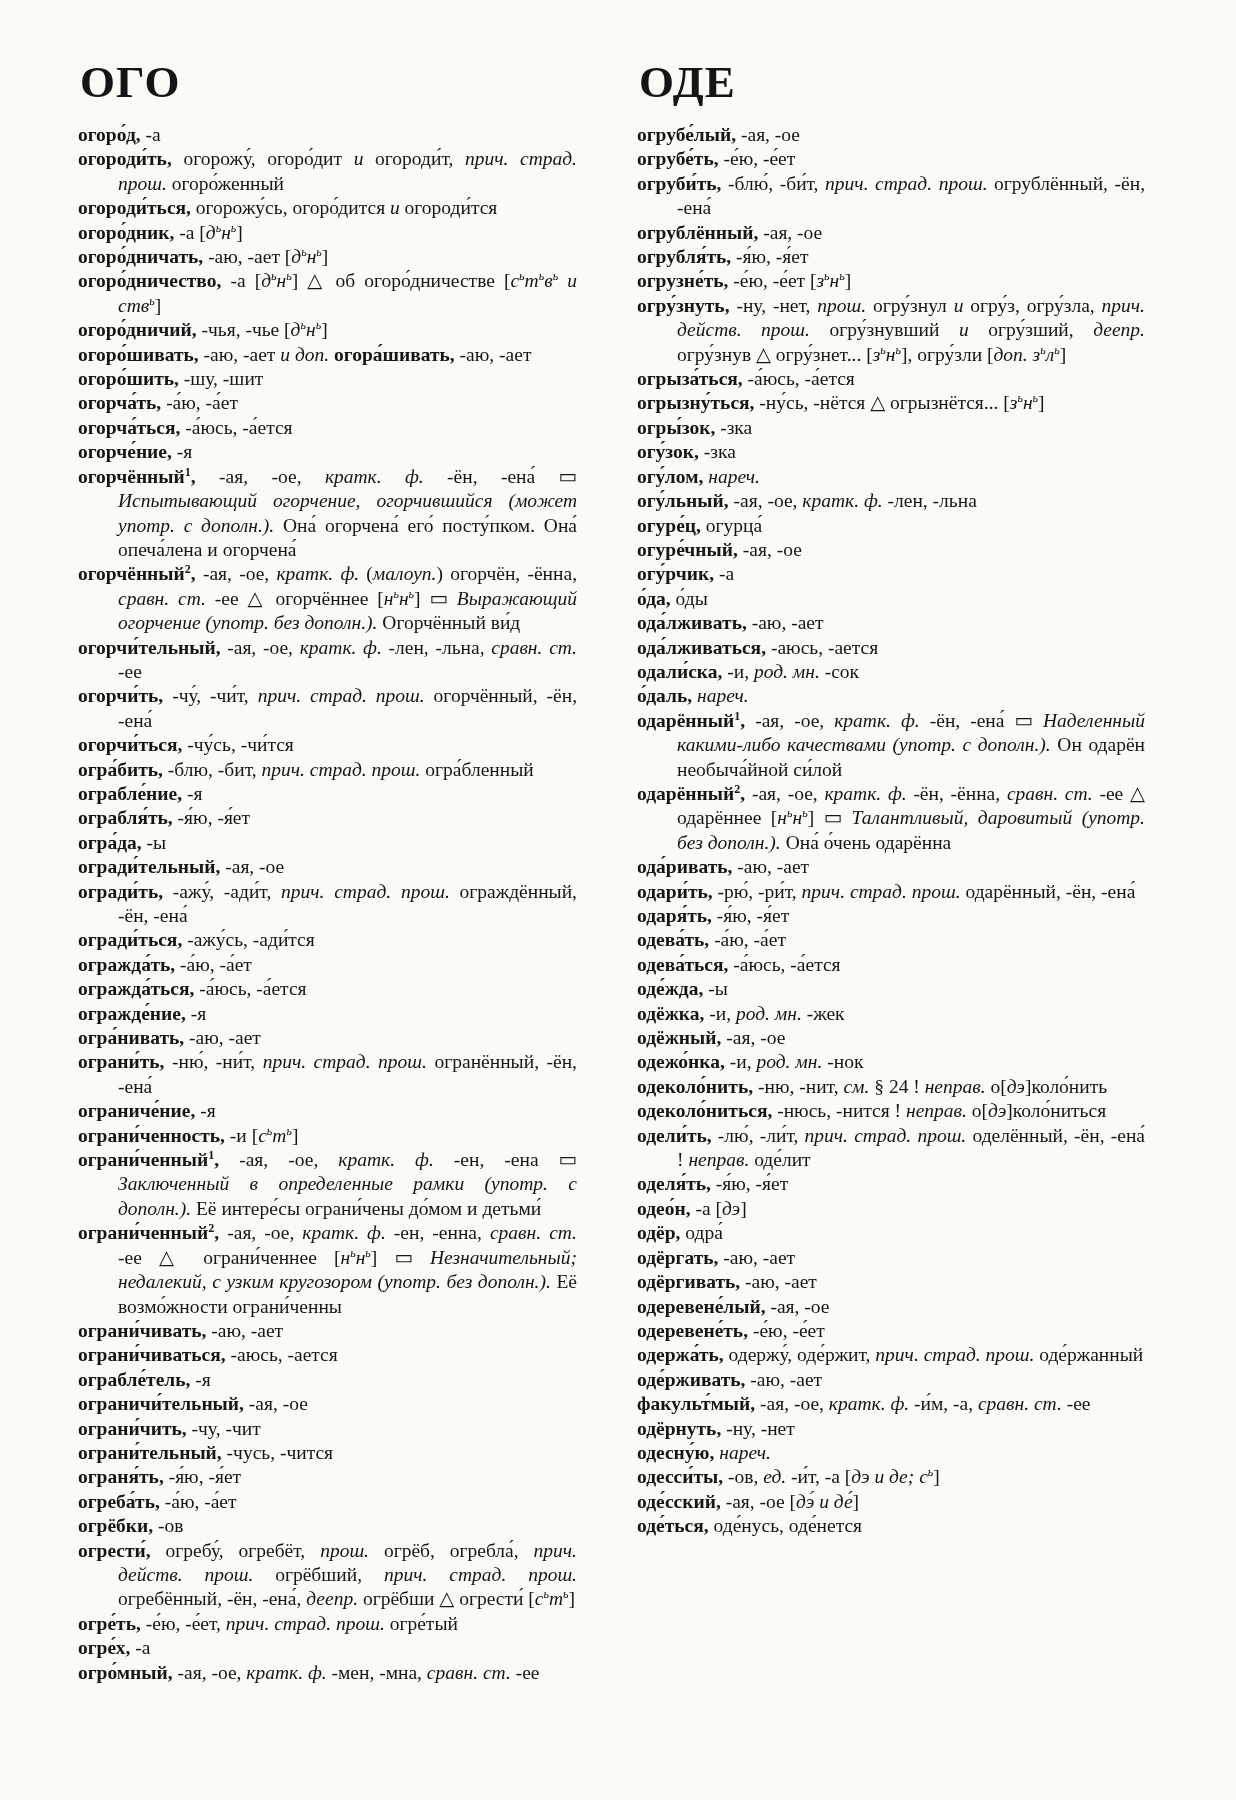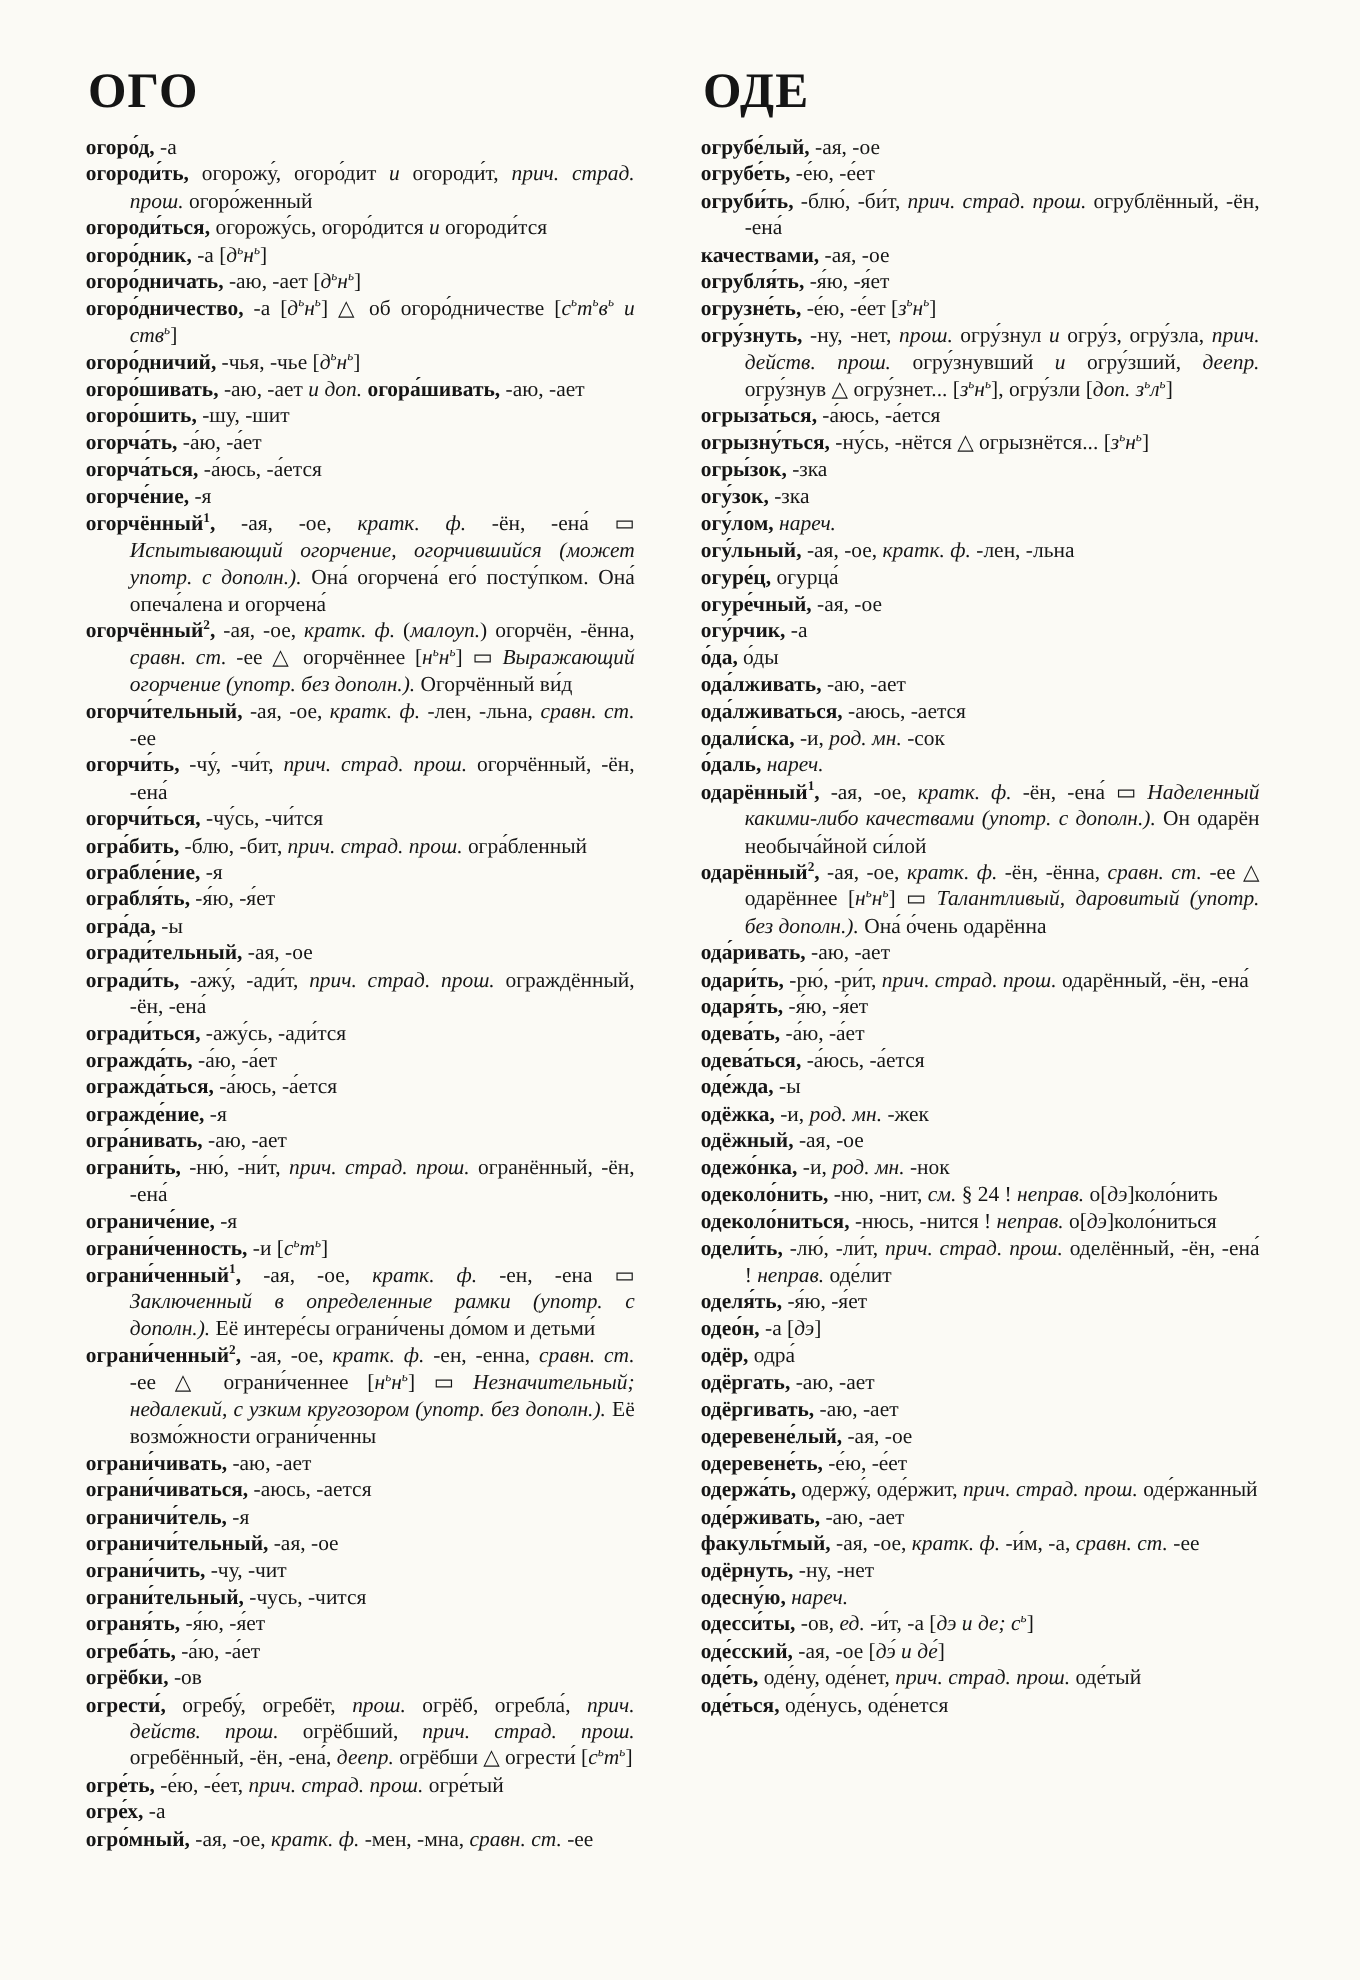--- a/index.html
+++ b/index.html
@@ -67,40 +67,40 @@
           <p class="entry"><span class="b">огражда́ться,</span> -а́юсь, -а́ется</p>
           <p class="entry"><span class="b">огражде́ние,</span> -я</p>
           <p class="entry"><span class="b">огра́нивать,</span> -аю, -ает</p>
           <p class="entry"><span class="b">ограни́ть,</span> -ню́, -ни́т, <span class="i">прич. страд. прош.</span> огранённый, -ён, -ена́</p>
           <p class="entry"><span class="b">ограниче́ние,</span> -я</p>
           <p class="entry"><span class="b">ограни́ченность,</span> -и [<span class="i">с</span><span class="i sup">ь</span><span class="i">т</span><span class="i sup">ь</span>]</p>
           <p class="entry"><span class="b">ограни́ченный</span><span class="b sup">1</span><span class="b">,</span> -ая, -ое, <span class="i">кратк. ф.</span> -ен, -ена ▭ <span class="i">Заключенный в определенные рамки (употр. с дополн.).</span> Её интере́сы ограни́чены до́мом и детьми́</p>
           <p class="entry"><span class="b">ограни́ченный</span><span class="b sup">2</span><span class="b">,</span> -ая, -ое, <span class="i">кратк. ф.</span> -ен, -енна, <span class="i">сравн. ст.</span> -ее △ ограни́ченнее [<span class="i">н</span><span class="i sup">ь</span><span class="i">н</span><span class="i sup">ь</span>] ▭ <span class="i">Незначительный; недалекий, с узким кругозором (употр. без дополн.).</span> Её возмо́жности ограни́ченны</p>
           <p class="entry"><span class="b">ограни́чивать,</span> -аю, -ает</p>
           <p class="entry"><span class="b">ограни́чиваться,</span> -аюсь, -ается</p>
-          <p class="entry"><span class="b">ограничи́тель,</span> -я</p>
+          <p class="entry"><span class="b">ограбле́тель,</span> -я</p>
           <p class="entry"><span class="b">ограничи́тельный,</span> -ая, -ое</p>
           <p class="entry"><span class="b">ограни́чить,</span> -чу, -чит</p>
           <p class="entry"><span class="b">ограни́тельный,</span> -чусь, -чится</p>
           <p class="entry"><span class="b">ограня́ть,</span> -я́ю, -я́ет</p>
           <p class="entry"><span class="b">огреба́ть,</span> -а́ю, -а́ет</p>
           <p class="entry"><span class="b">огрёбки,</span> -ов</p>
           <p class="entry"><span class="b">огрести́,</span> огребу́, огребёт, <span class="i">прош.</span> огрёб, огребла́, <span class="i">прич. действ. прош.</span> огрёбший, <span class="i">прич. страд. прош.</span> огребённый, -ён, -ена́, <span class="i">деепр.</span> огрёбши △ огрести́ [<span class="i">с</span><span class="i sup">ь</span><span class="i">т</span><span class="i sup">ь</span>]</p>
           <p class="entry"><span class="b">огре́ть,</span> -е́ю, -е́ет, <span class="i">прич. страд. прош.</span> огре́тый</p>
           <p class="entry"><span class="b">огре́х,</span> -а</p>
           <p class="entry"><span class="b">огро́мный,</span> -ая, -ое, <span class="i">кратк. ф.</span> -мен, -мна, <span class="i">сравн. ст.</span> -ее</p>
         </div>
     </div>
     <div class="col-right">
       <h1 class="colhead">ОДЕ</h1>
       <div class="entries">
           <p class="entry"><span class="b">огрубе́лый,</span> -ая, -ое</p>
           <p class="entry"><span class="b">огрубе́ть,</span> -е́ю, -е́ет</p>
           <p class="entry"><span class="b">огруби́ть,</span> -блю́, -би́т, <span class="i">прич. страд. прош.</span> огрублённый, -ён, -ена́</p>
-          <p class="entry"><span class="b">качествами,</span> -ая, -ое</p>
+          <p class="entry"><span class="b">огрублённый,</span> -ая, -ое</p>
           <p class="entry"><span class="b">огрубля́ть,</span> -я́ю, -я́ет</p>
           <p class="entry"><span class="b">огрузне́ть,</span> -е́ю, -е́ет [<span class="i">з</span><span class="i sup">ь</span><span class="i">н</span><span class="i sup">ь</span>]</p>
           <p class="entry"><span class="b">огру́знуть,</span> -ну, -нет, <span class="i">прош.</span> огру́знул <span class="i">и</span> огру́з, огру́зла, <span class="i">прич. действ. прош.</span> огру́знувший <span class="i">и</span> огру́зший, <span class="i">деепр.</span> огру́знув △ огру́знет... [<span class="i">з</span><span class="i sup">ь</span><span class="i">н</span><span class="i sup">ь</span>], огру́зли [<span class="i">доп. з</span><span class="i sup">ь</span><span class="i">л</span><span class="i sup">ь</span>]</p>
           <p class="entry"><span class="b">огрыза́ться,</span> -а́юсь, -а́ется</p>
           <p class="entry"><span class="b">огрызну́ться,</span> -ну́сь, -нётся △ огрызнётся... [<span class="i">з</span><span class="i sup">ь</span><span class="i">н</span><span class="i sup">ь</span>]</p>
           <p class="entry"><span class="b">огры́зок,</span> -зка</p>
           <p class="entry"><span class="b">огу́зок,</span> -зка</p>
           <p class="entry"><span class="b">огу́лом,</span> <span class="i">нареч.</span></p>
           <p class="entry"><span class="b">огу́льный,</span> -ая, -ое, <span class="i">кратк. ф.</span> -лен, -льна</p>
           <p class="entry"><span class="b">огуре́ц,</span> огурца́</p>
@@ -132,19 +132,18 @@
           <p class="entry"><span class="b">одёргивать,</span> -аю, -ает</p>
           <p class="entry"><span class="b">одеревене́лый,</span> -ая, -ое</p>
           <p class="entry"><span class="b">одеревене́ть,</span> -е́ю, -е́ет</p>
           <p class="entry"><span class="b">одержа́ть,</span> одержу́, оде́ржит, <span class="i">прич. страд. прош.</span> оде́ржанный</p>
           <p class="entry"><span class="b">оде́рживать,</span> -аю, -ает</p>
           <p class="entry"><span class="b">факульт́мый,</span> -ая, -ое, <span class="i">кратк. ф.</span> -и́м, -а, <span class="i">сравн. ст.</span> -ее</p>
           <p class="entry"><span class="b">одёрнуть,</span> -ну, -нет</p>
           <p class="entry"><span class="b">одесну́ю,</span> <span class="i">нареч.</span></p>
           <p class="entry"><span class="b">одесси́ты,</span> -ов, <span class="i">ед.</span> -и́т, -а [<span class="i">дэ и де; с</span><span class="i sup">ь</span>]</p>
           <p class="entry"><span class="b">оде́сский,</span> -ая, -ое [<span class="i">дэ́ и де́</span>]</p>
-          <p class="entry"><span class="b">оде́ть,</span> оде́ну, оде́нет, <span class="i">прич. страд. прош.</span> оде́тый</p>
           <p class="entry"><span class="b">оде́ться,</span> оде́нусь, оде́нется</p>
         </div>
     </div>
   </div>
   <div class="page-number">322</div>
 </div>
 
 </body></html>

